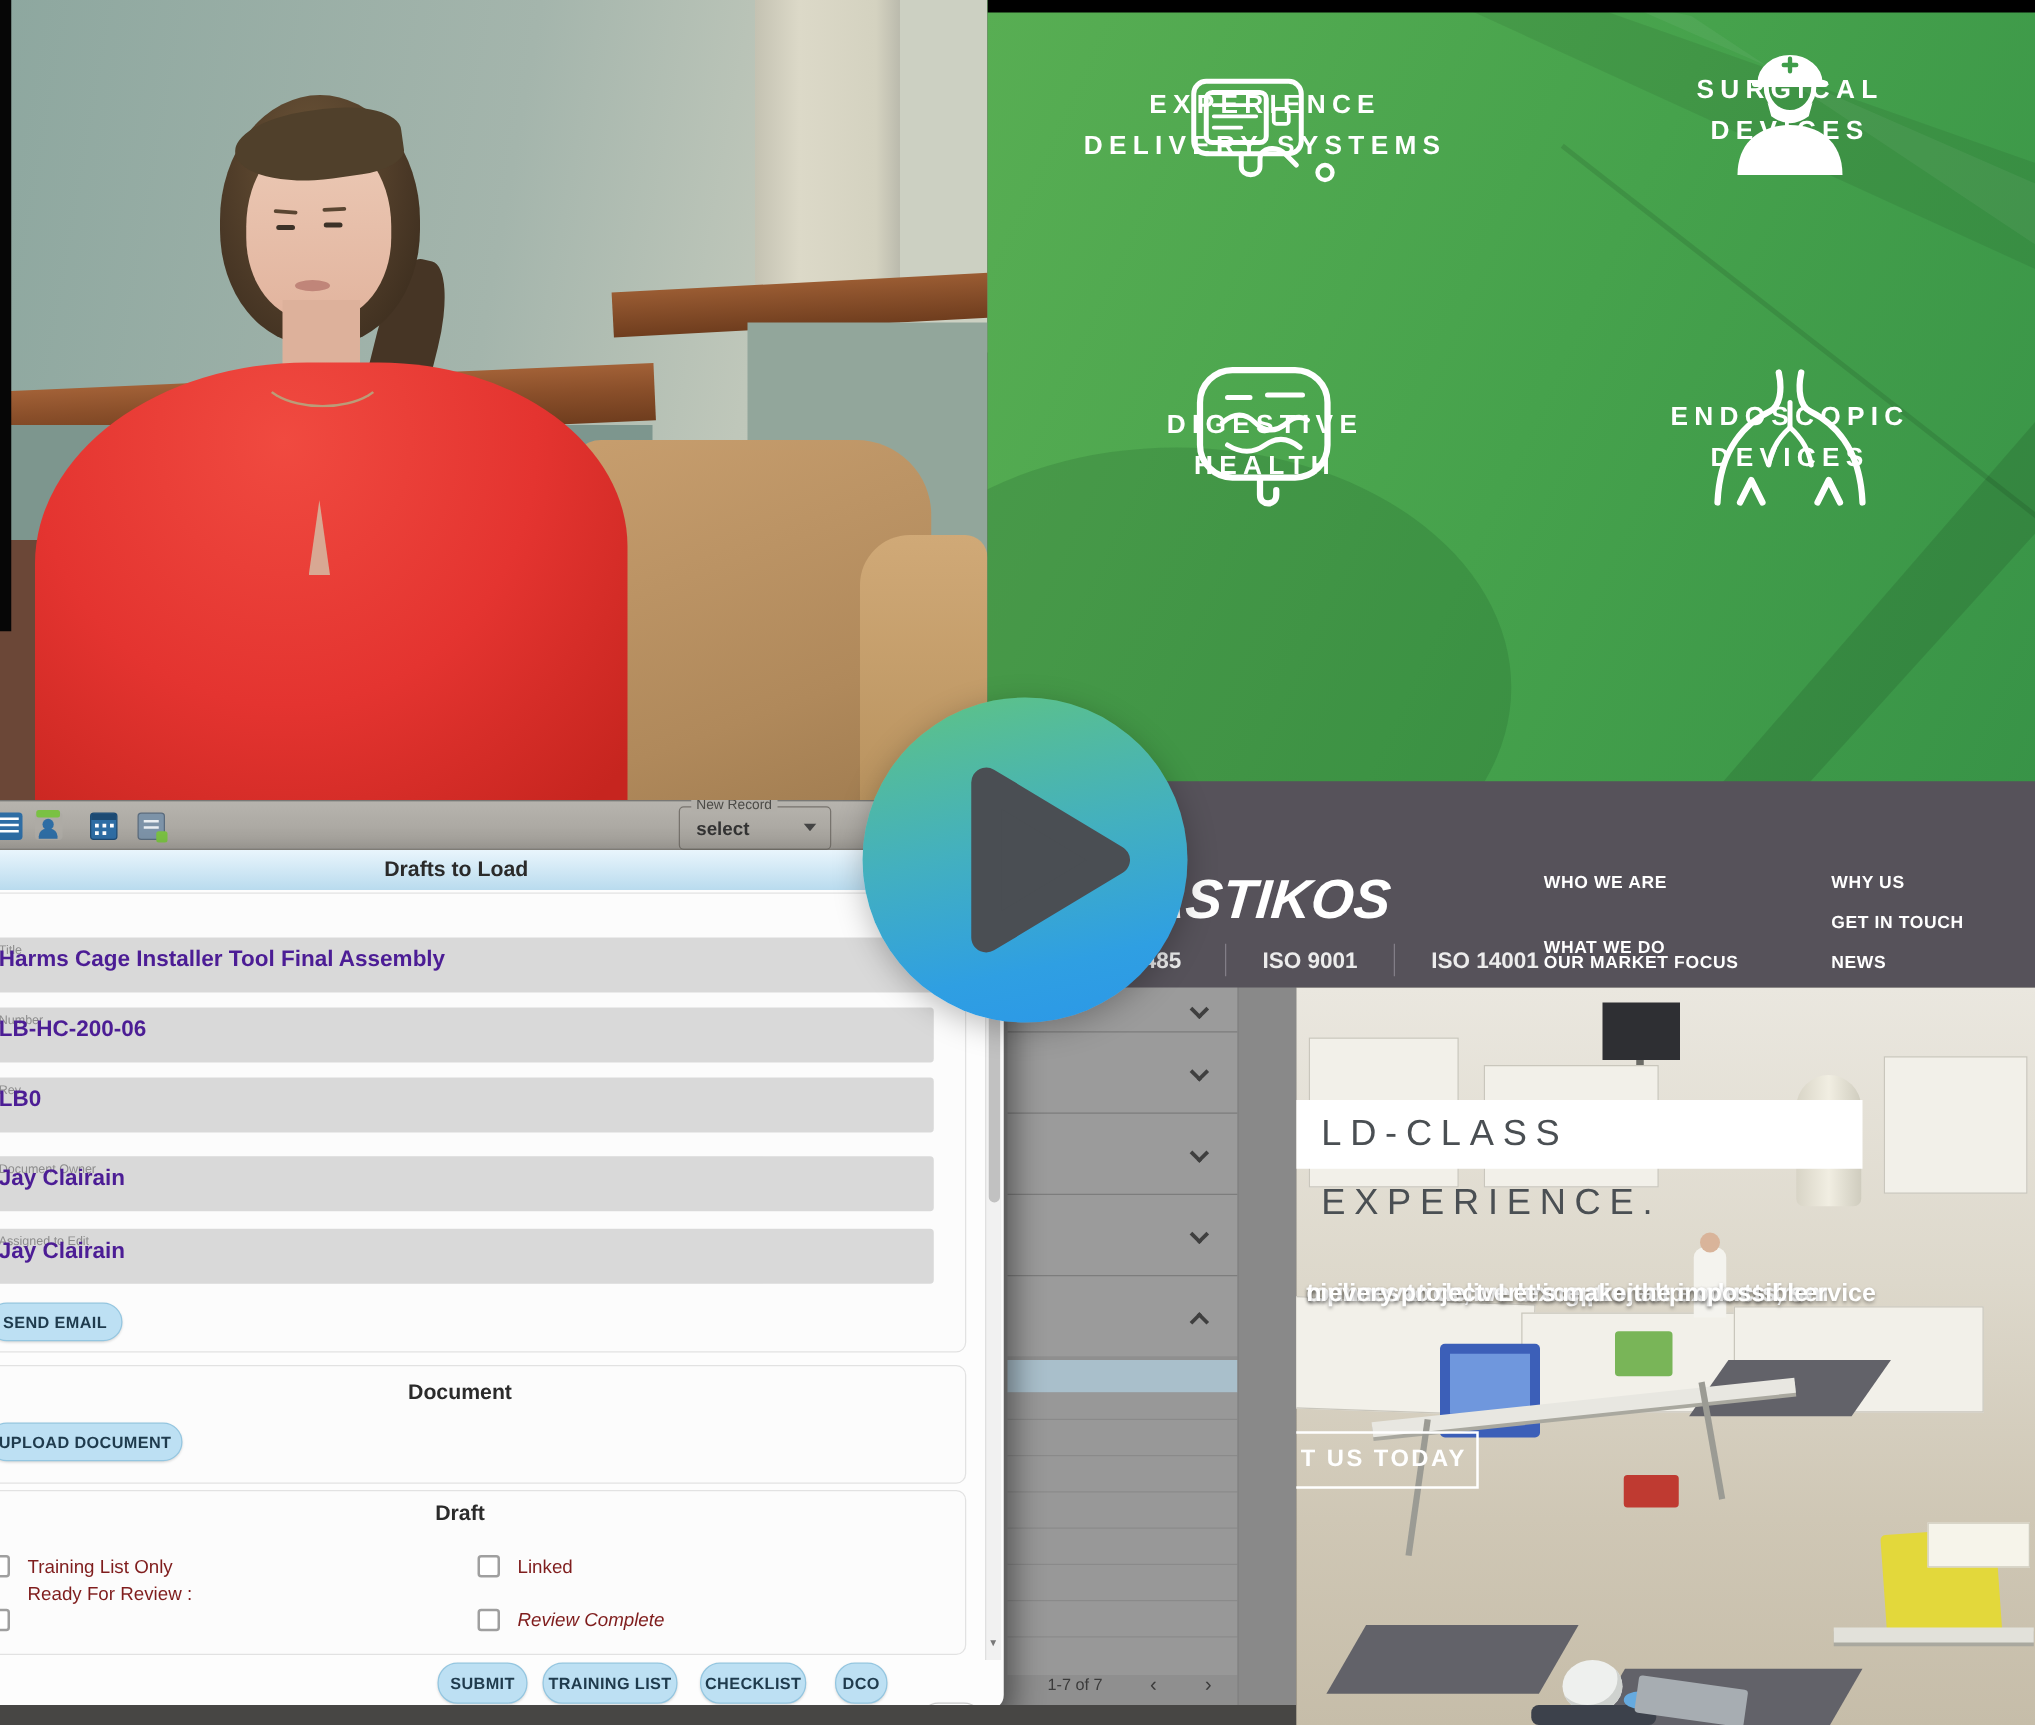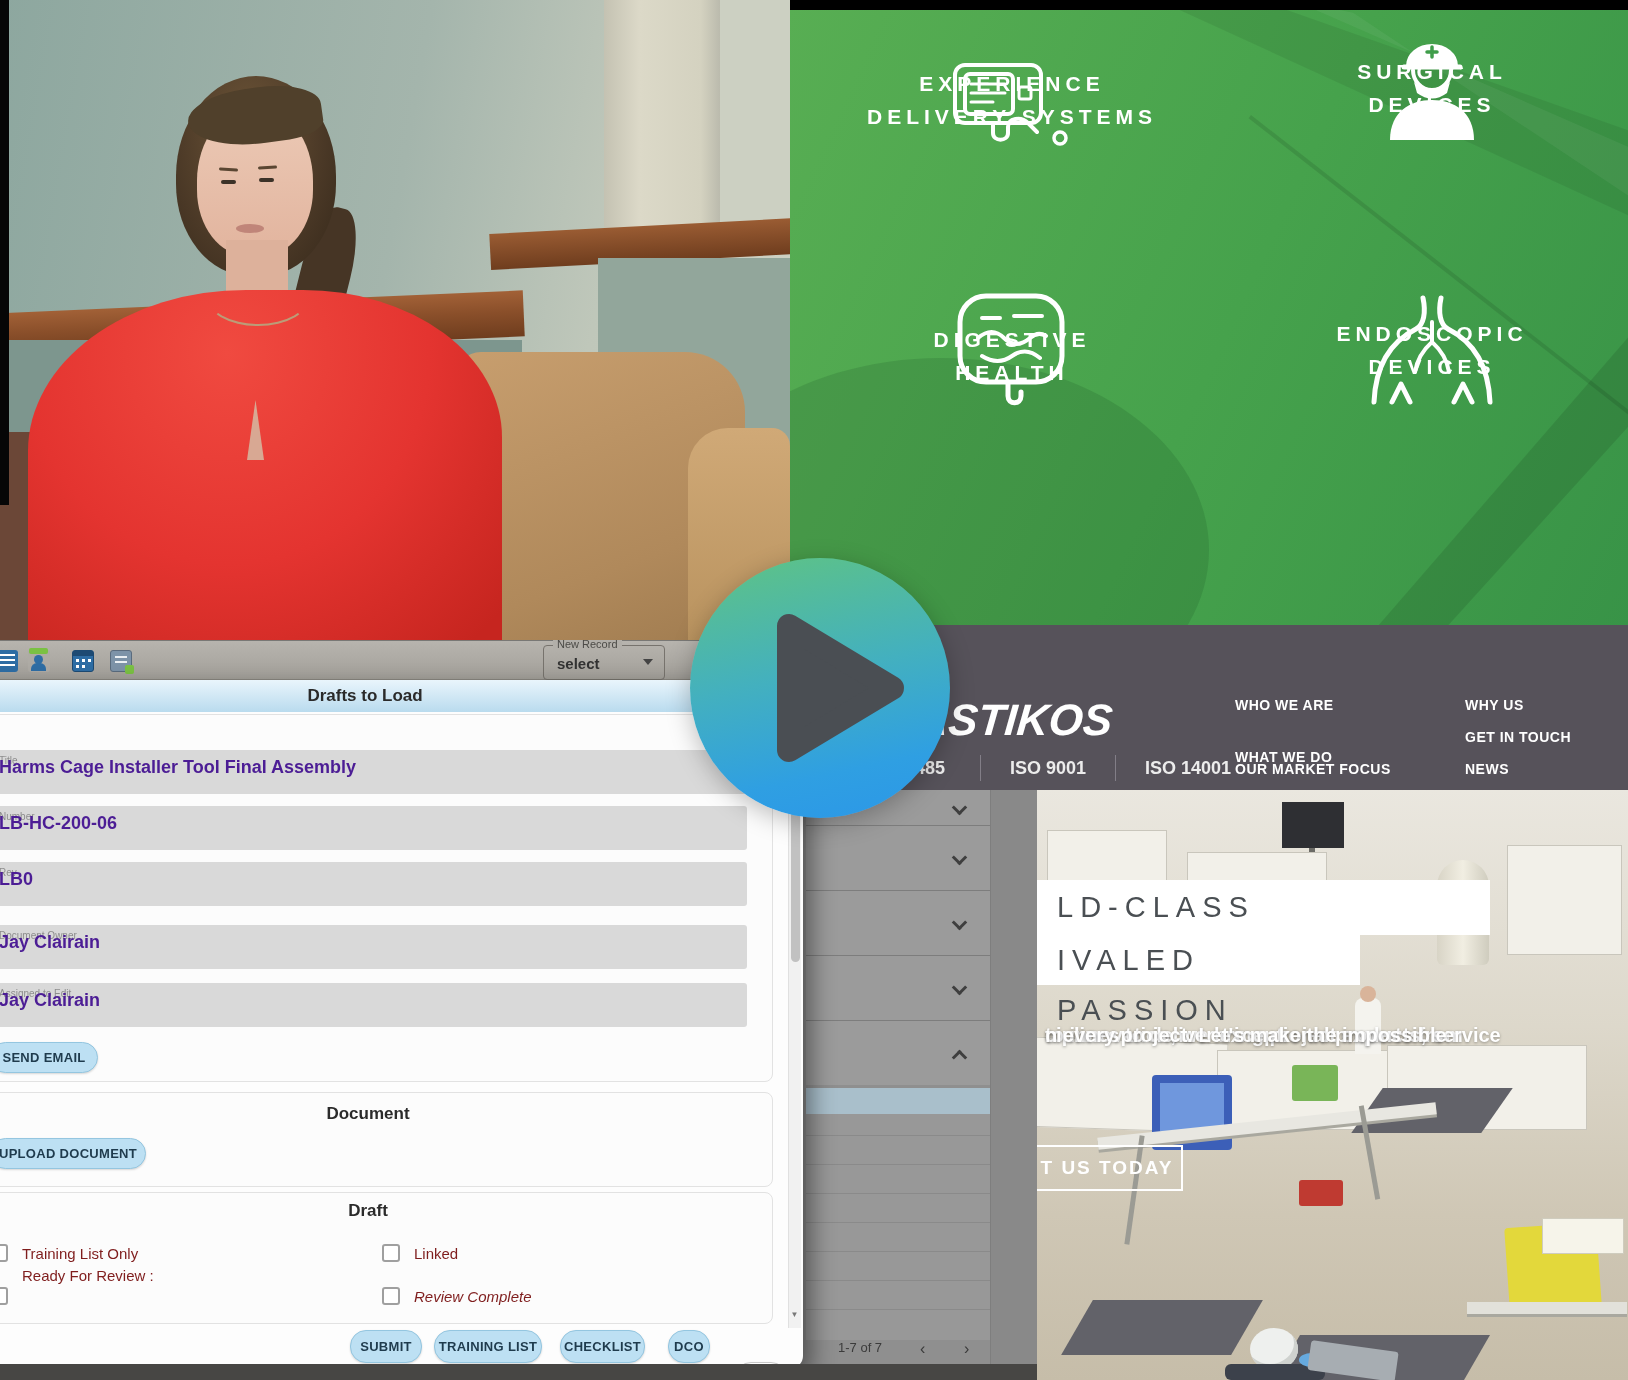--- a/index.html
+++ b/index.html
@@ -403,23 +403,20 @@
       <div class="wb" style="left:318px;top:208px;width:26px;height:56px;background:#f4f3ee;border-radius:8px 8px 0 0;"></div>
       <div class="wb" style="left:323px;top:196px;width:16px;height:16px;background:#d9b49a;border-radius:50%;"></div>
       <div class="wb" style="left:213px;top:538px;width:48px;height:42px;background:#eef0ee;border-radius:50%;box-shadow:inset -4px -6px 0 #cfd2cf;"></div>
       <div class="wb" style="left:188px;top:574px;width:100px;height:16px;background:#3c414b;border-radius:6px;"></div>
       <div class="wb" style="left:262px;top:563px;width:26px;height:14px;background:#66aadf;border-radius:50%;"></div>
       <div class="wb" style="left:272px;top:556px;width:88px;height:30px;background:#a7adb2;transform:rotate(8deg);border-radius:3px;"></div>
 
       <div class="hero1">
         <span>LD-CLASS EXPERIENCE.</span>
       </div>
-      <div class="hero2">
-        <span>IVALED PASSION</span>
-      </div>
       <div class="para">
         <div>to innovation, we bring project experts from</div>
         <div>ciplines to deliver exceptional products, service</div>
         <div>n every project. Let's make the impossible</div>
       </div>
       <div class="cta">T US TODAY</div>
     </div>
   </div>
 
   <div class="play">

